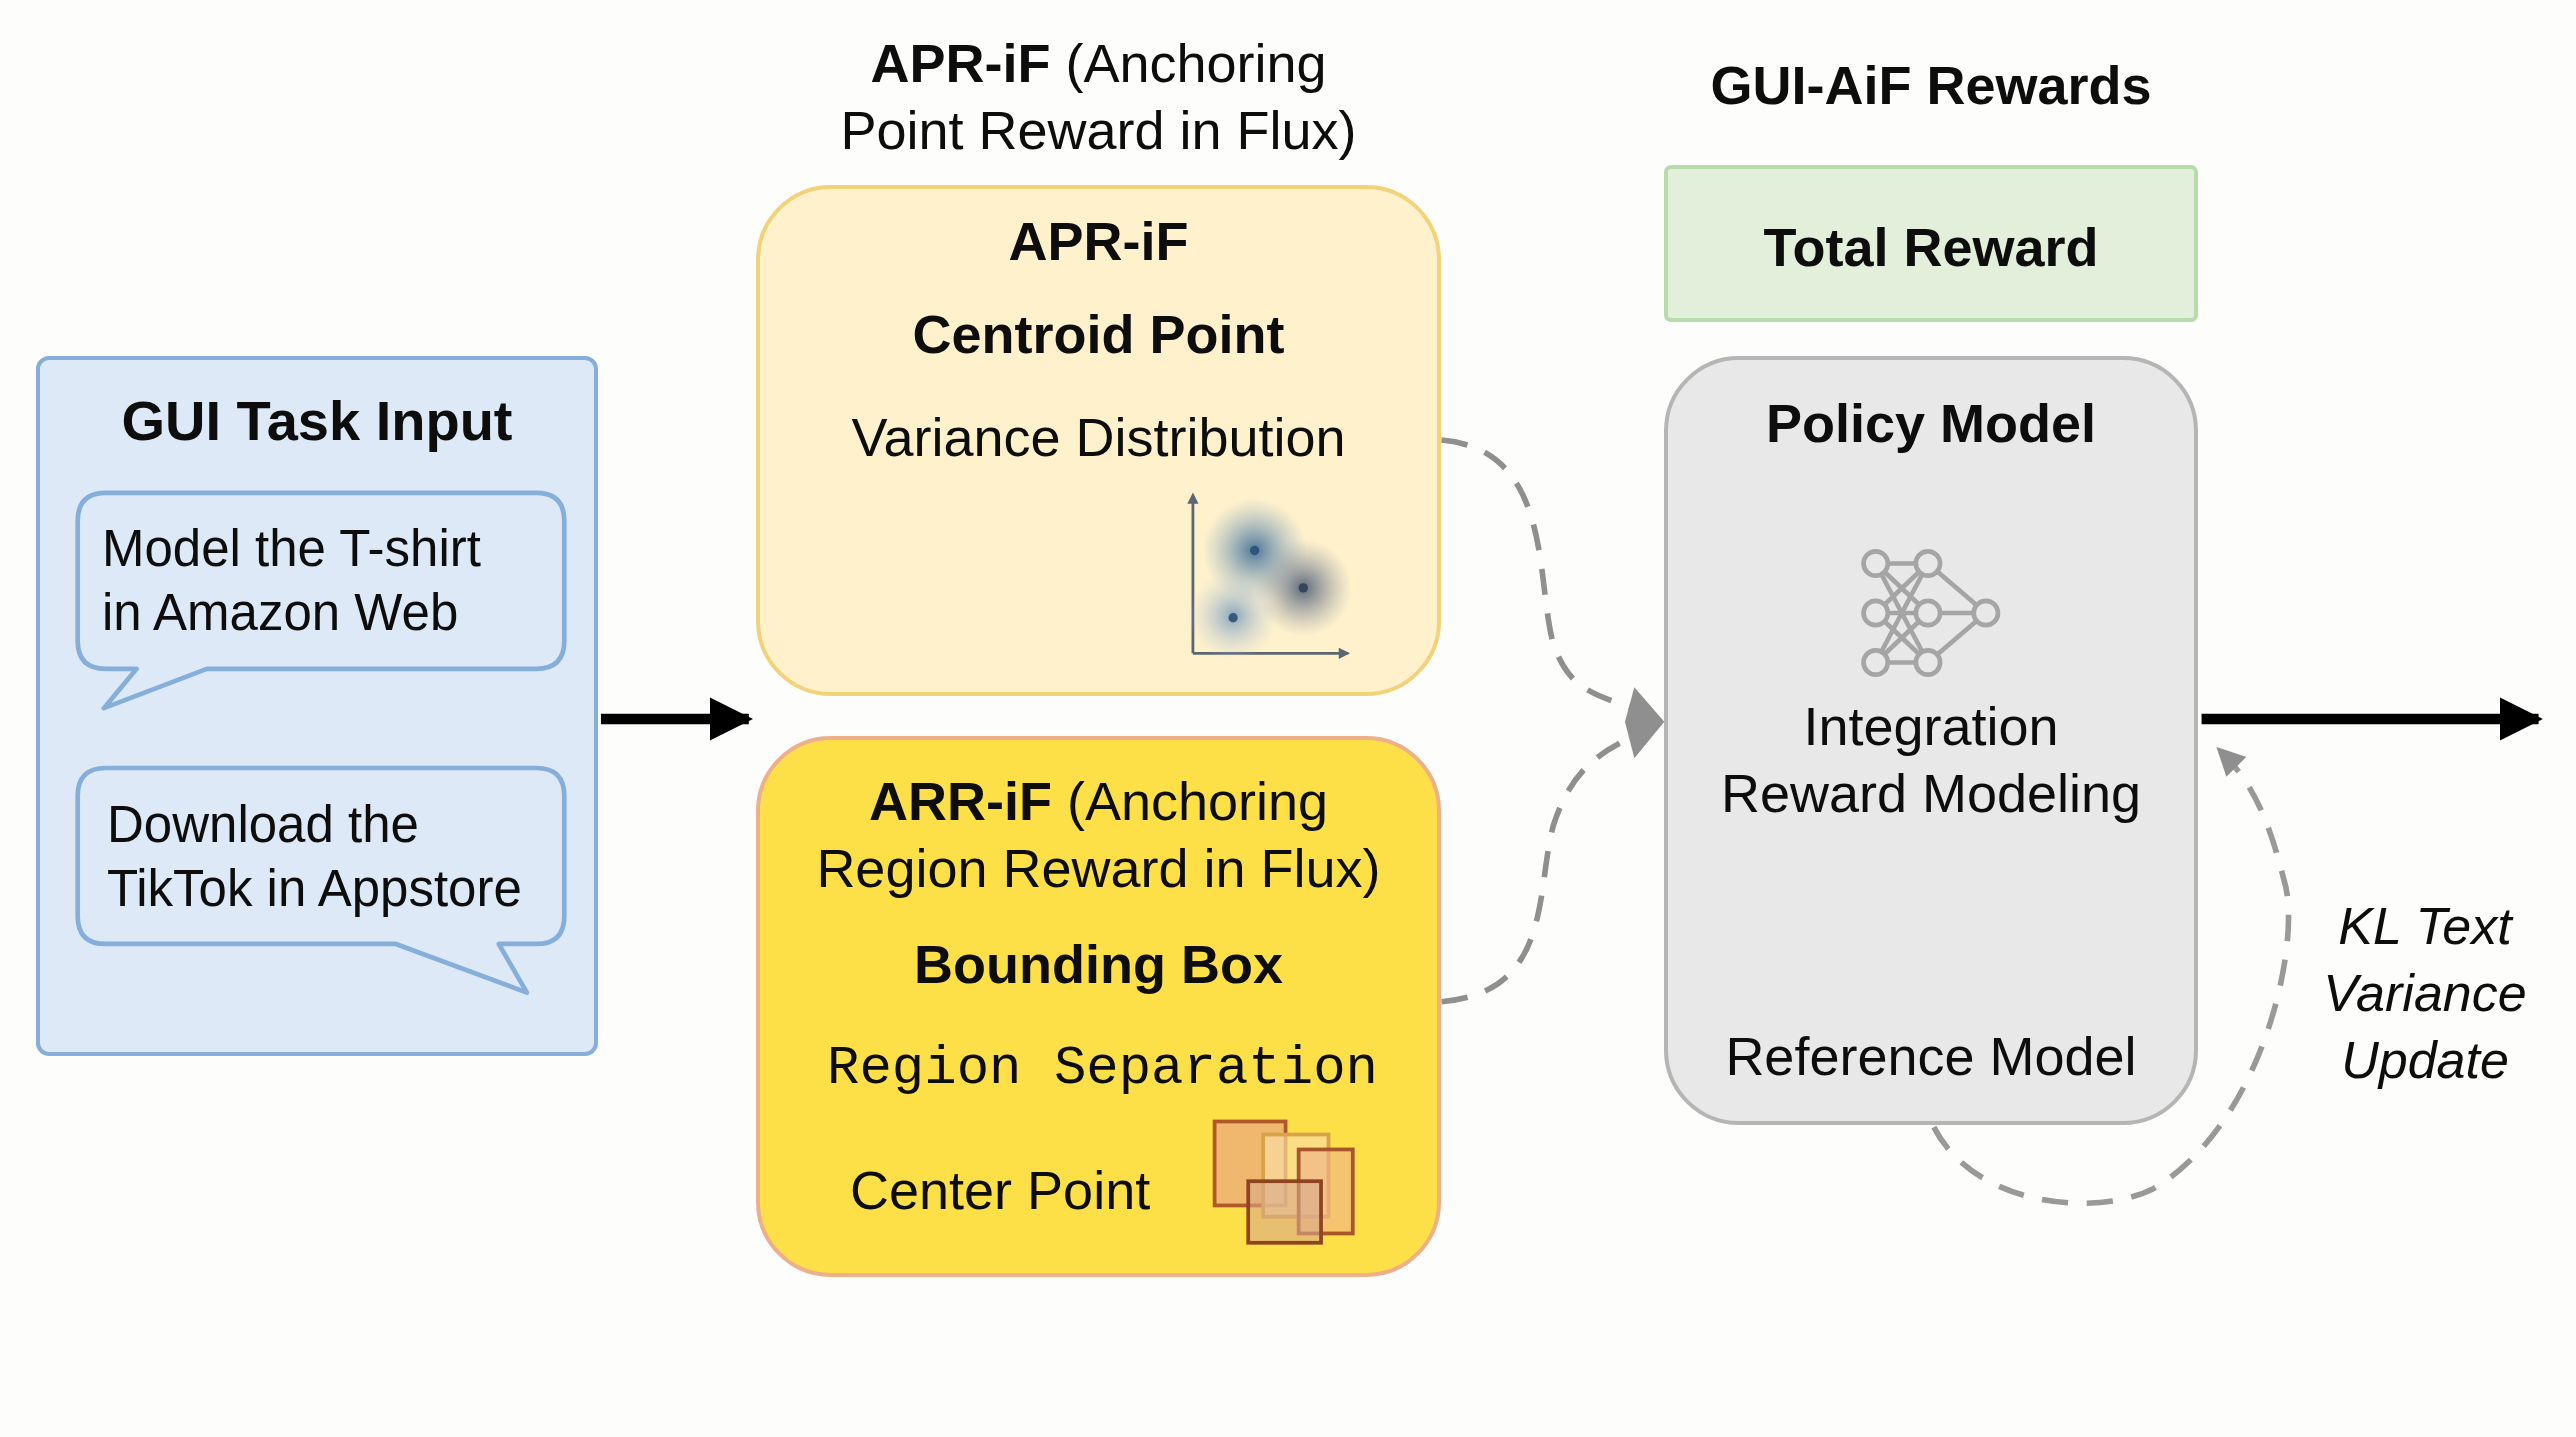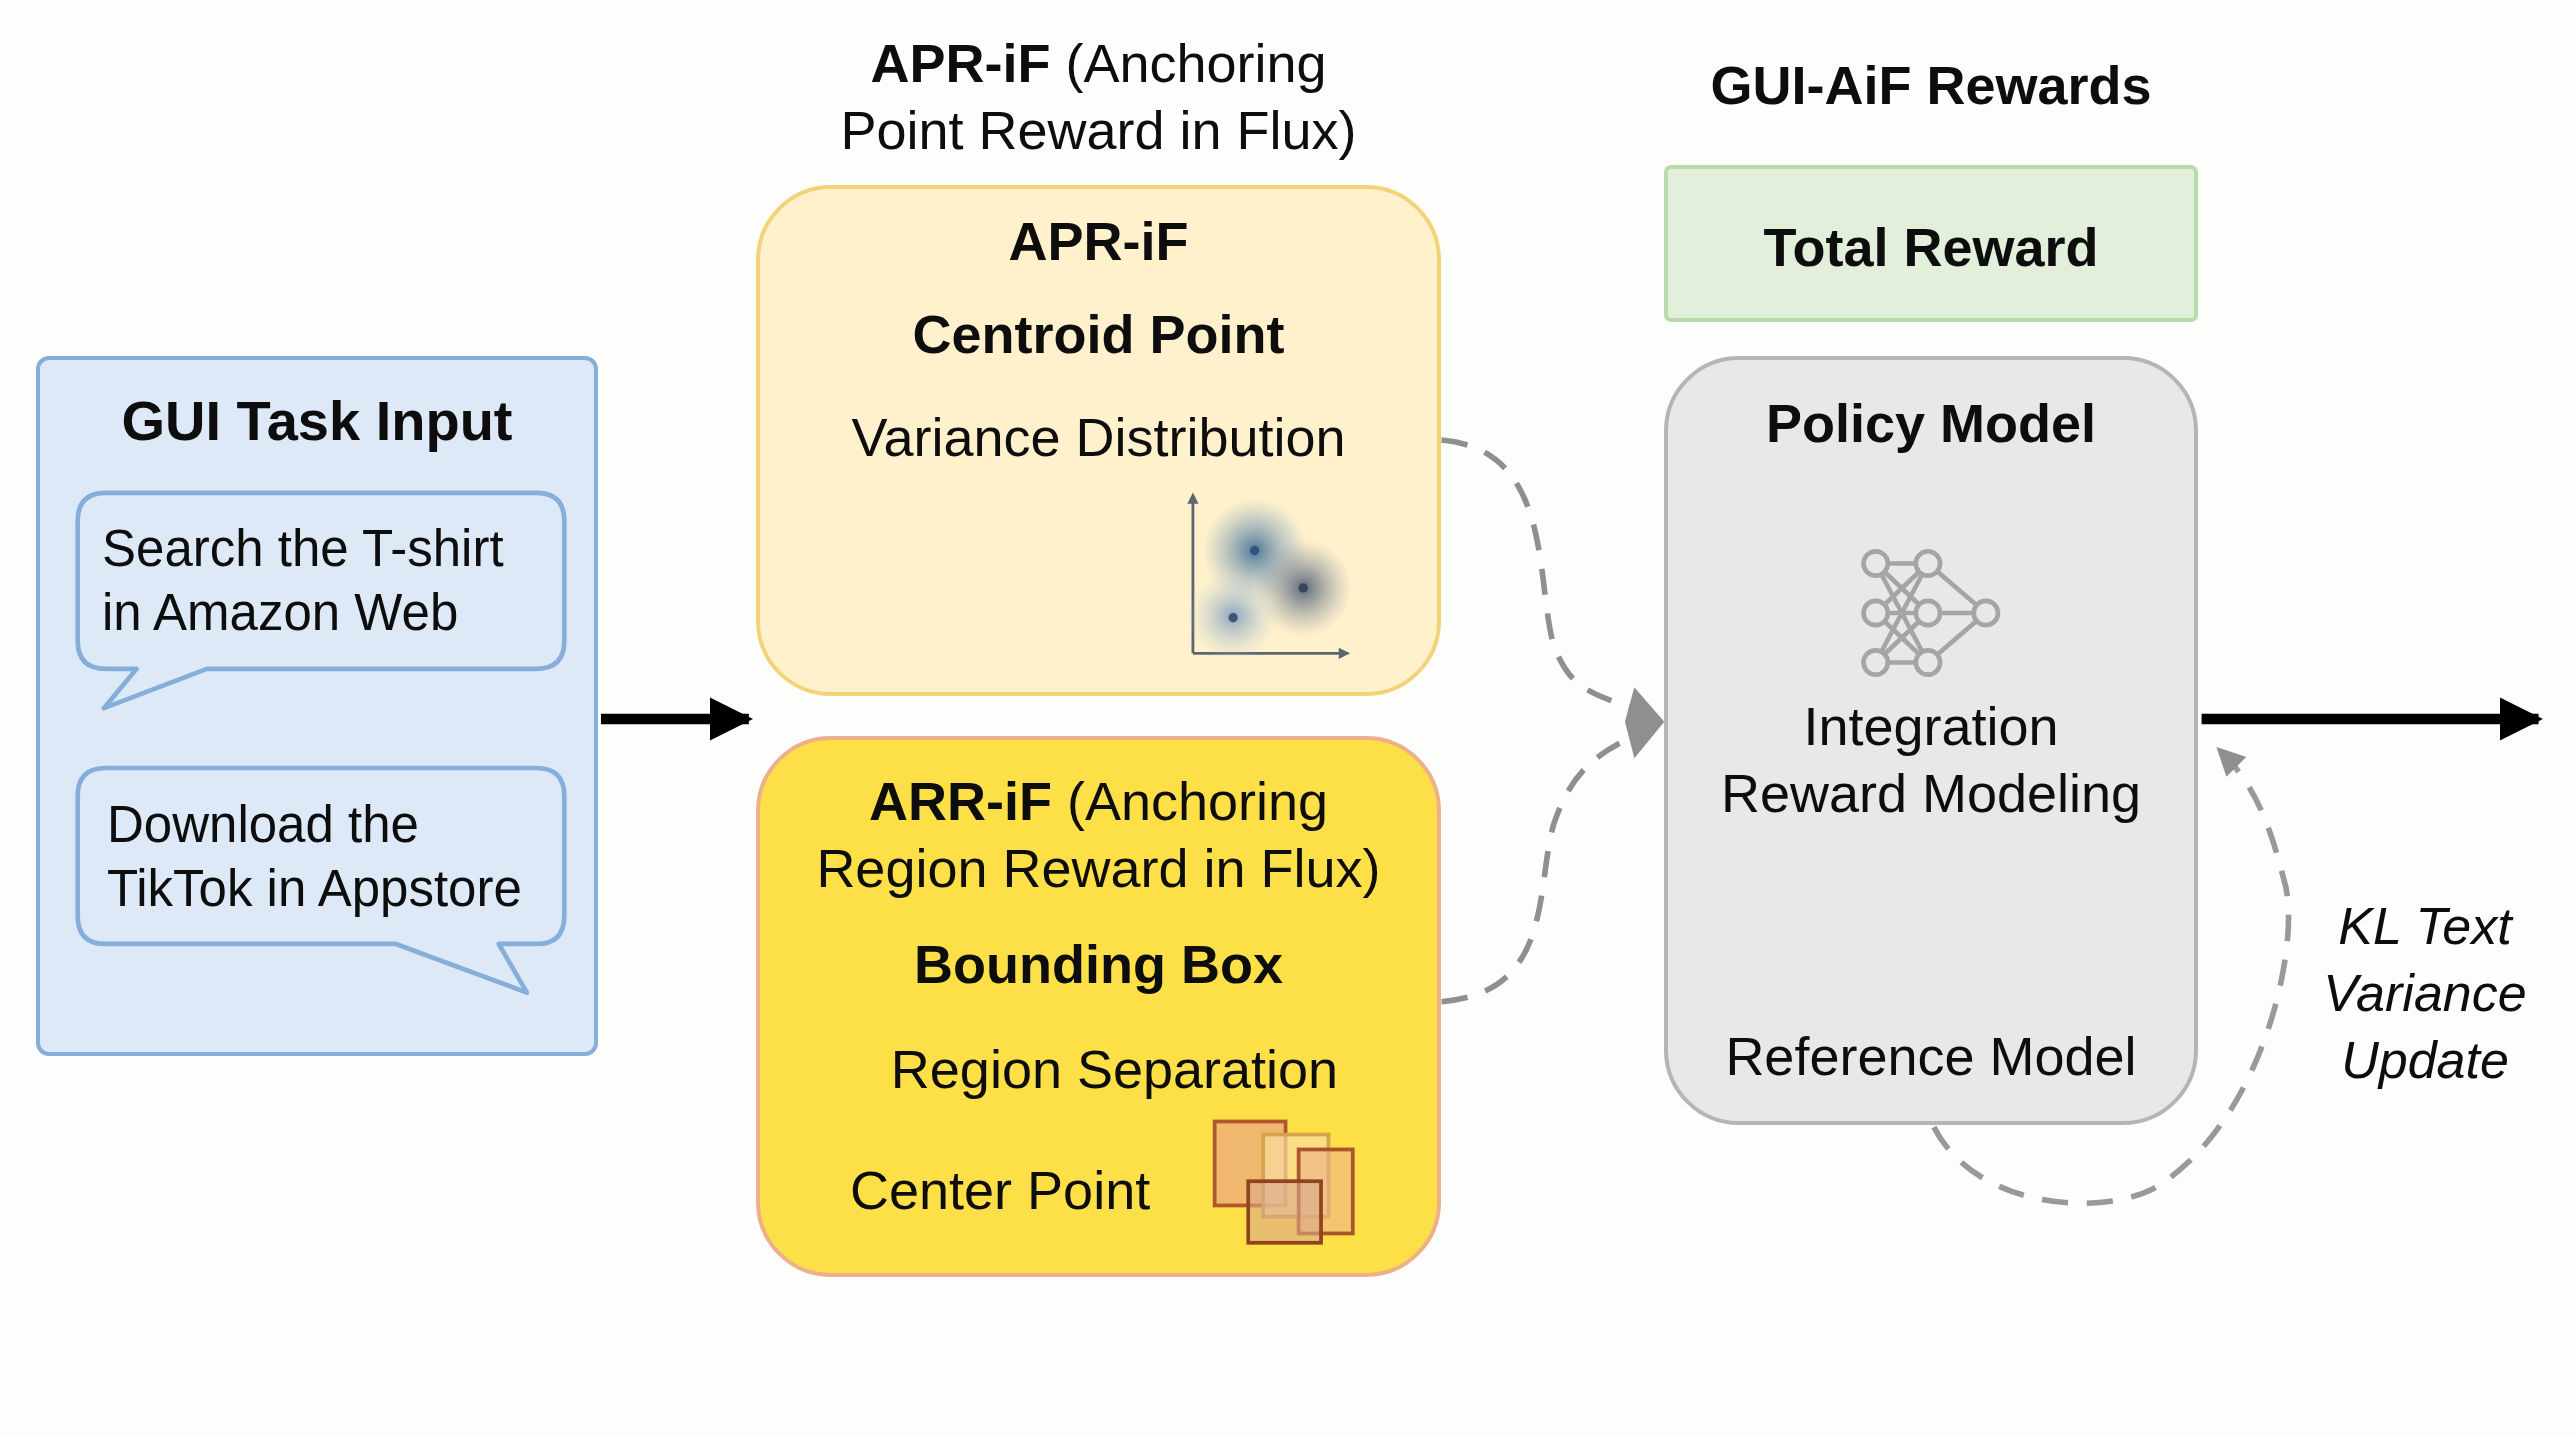--- a/index.html
+++ b/index.html
@@ -81,21 +81,21 @@
 
 <div id="task-panel" class="box">
   <div id="task-title" class="abs center bold">GUI Task Input</div>
 
   <svg class="abs" style="left:0;top:0" width="562" height="700" viewBox="0 0 600 748">
     <path d="M70,142 Q40,142 40,172 L40,300 Q40,330 70,330 L103,330 L68,372 L178,330 L530,330 Q560,330 560,300 L560,172 Q560,142 530,142 Z" fill="#dde9f6" stroke="#86aedb" stroke-width="5" stroke-linejoin="round"></path>
     <path d="M70,436 Q40,436 40,466 L40,594 Q40,624 70,624 L380,624 L520,676 L490,624 L530,624 Q560,624 560,594 L560,466 Q560,436 530,436 Z" fill="#dde9f6" stroke="#86aedb" stroke-width="5" stroke-linejoin="round"></path>
   </svg>
 
   <div class="bubble-text" style="left:62px; top:157px;">
-    <div>Search the T-shirt</div>
+    <div>Model the T-shirt</div>
     <div>in Amazon Web</div>
   </div>
   <div class="bubble-text" style="left:67px; top:433px;">
     <div>Download the</div>
     <div>TikTok in Appstore</div>
   </div>
 </div>
 
 <div id="apr-box" class="box">
   <div class="abs center bold t58" style="left:0;width:100%;top:20.6px;">APR-iF</div>
@@ -129,21 +129,21 @@
   </svg>
 </div>
 
 <div id="arr-box" class="box">
   <div class="abs center t58" style="left:0;width:100%;top:28px;line-height:67px;">
     <span class="bold">ARR-iF</span>
     <span>(Anchoring</span><br>
     <span>Region Reward in Flux)</span>
   </div>
   <div class="abs center bold t58" style="left:0;width:100%;top:193px;">Bounding Box</div>
-  <div class="abs center t58" style="left:16px;width:100%;top:298px;">Region Separation</div>
+  <div class="abs center t58" style="left:4px;width:100%;top:298px;font-family:Liberation Mono, monospace;">Region Separation</div>
   <div class="abs t58" style="left:90px;top:419px;">Center Point</div>
   <svg class="abs" style="left:447px; top:374px;" width="159" height="140" viewBox="0 0 170 150">
     <rect x="8" y="8" width="76" height="90" fill="#e9a680" fill-opacity=".7" stroke="#b0582a" stroke-width="4"></rect>
     <rect x="60" y="22" width="70" height="88" fill="#f8dca0" fill-opacity=".7" stroke="#d7a24a" stroke-width="4"></rect>
     <rect x="98" y="38" width="58" height="90" fill="#eeb08a" fill-opacity=".6" stroke="#a9552a" stroke-width="4"></rect>
     <rect x="44" y="72" width="78" height="66" fill="#d9a98b" fill-opacity=".6" stroke="#8f4420" stroke-width="4"></rect>
   </svg>
 </div>
 
 <div id="total-box" class="box">

